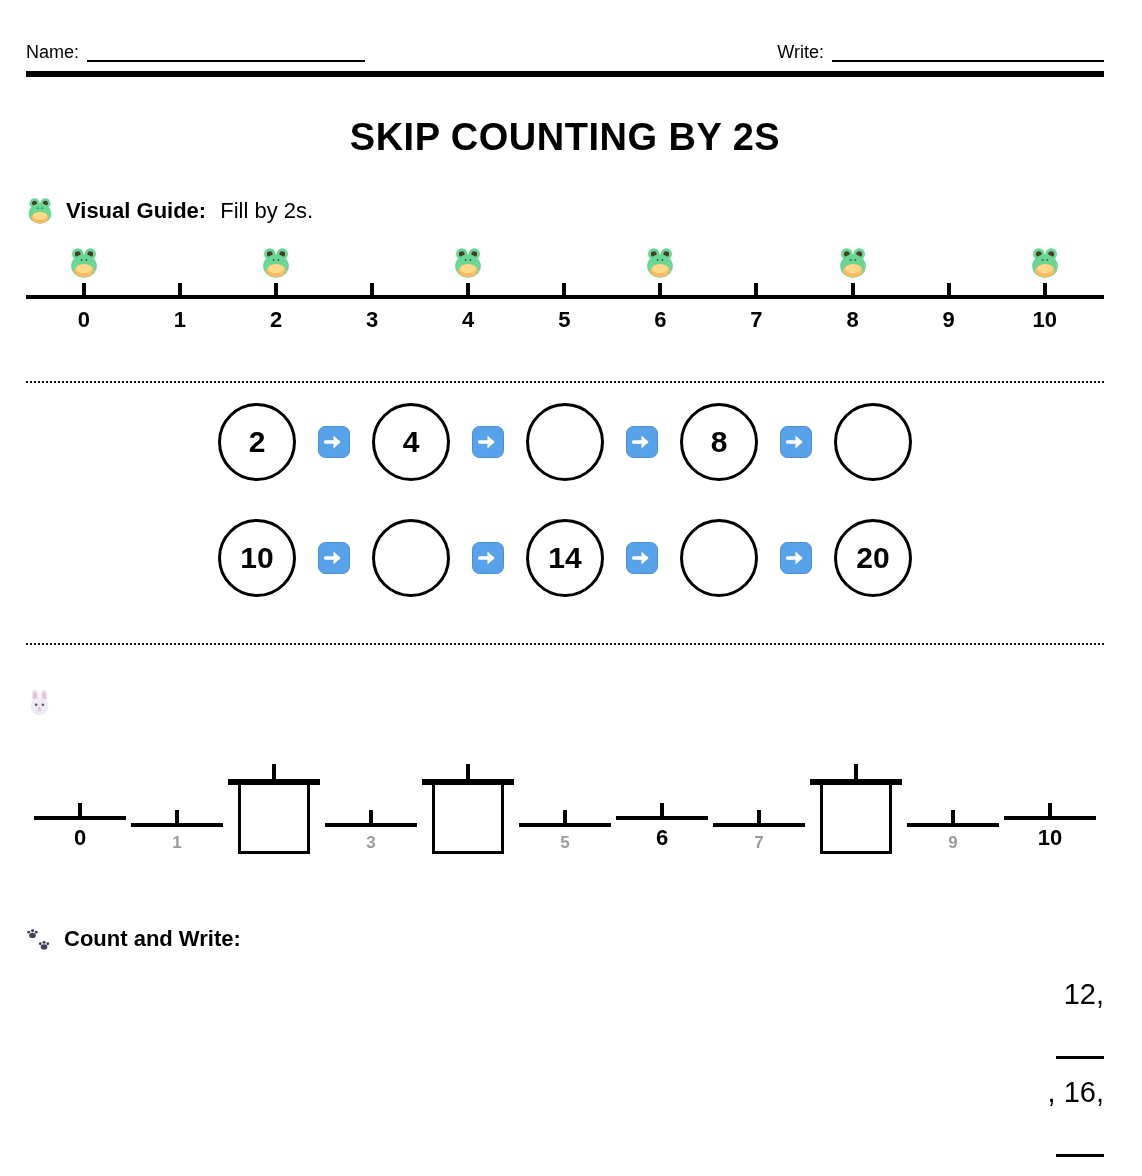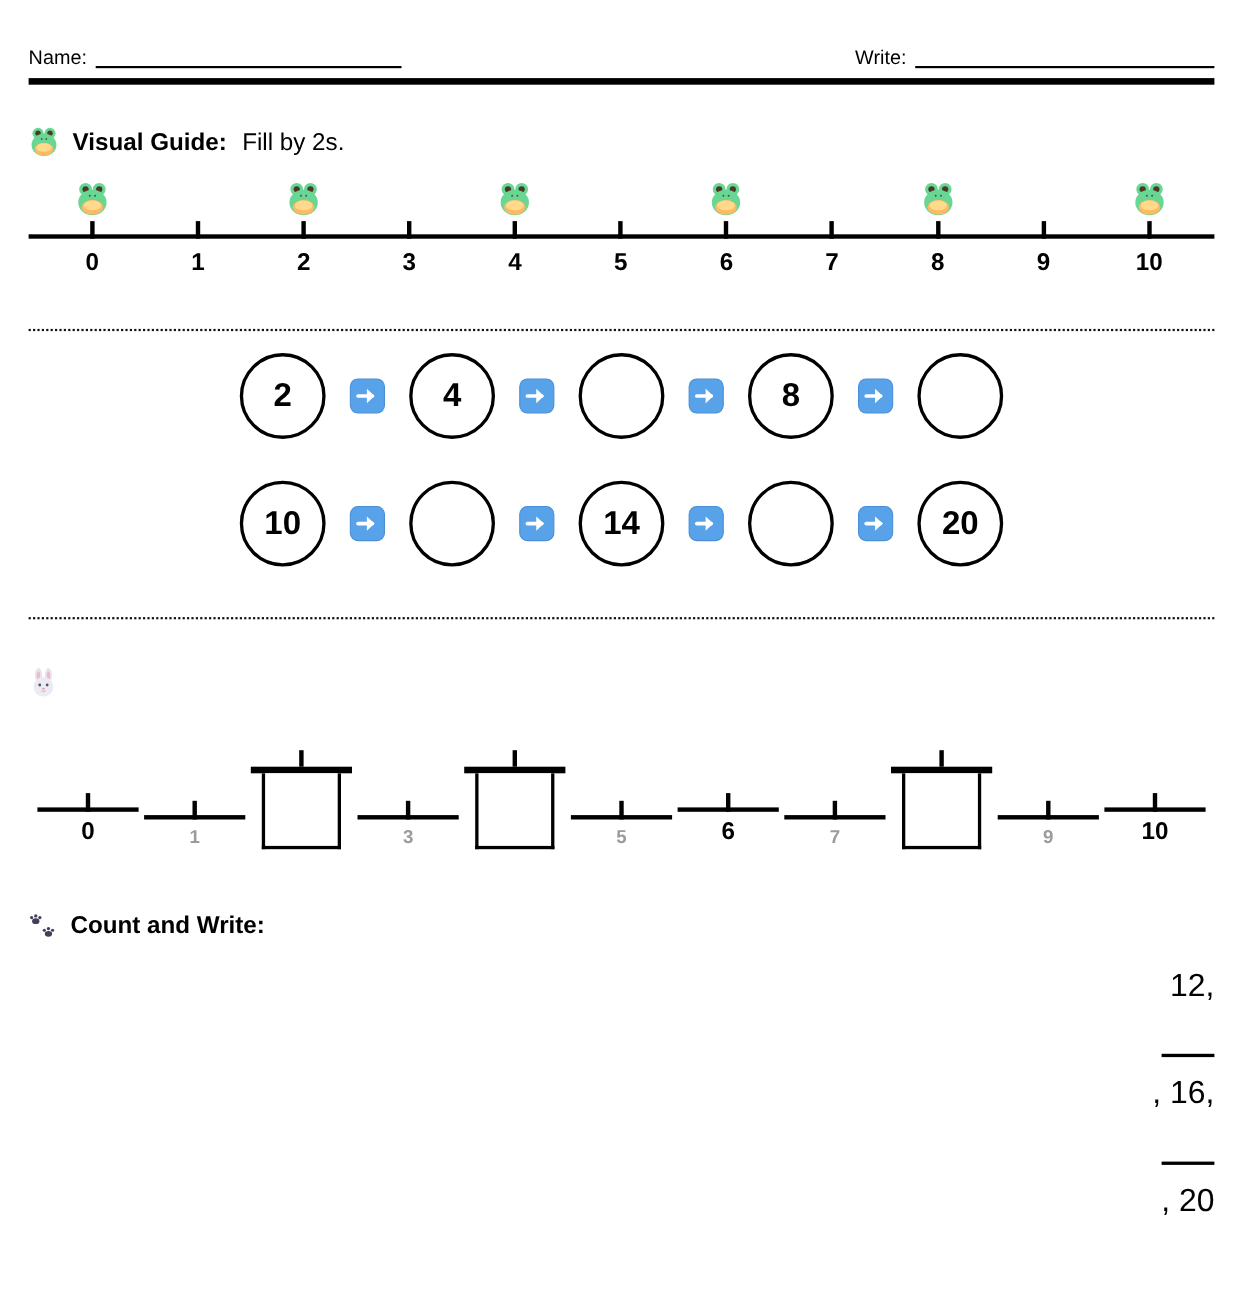--- a/index.html
+++ b/index.html
@@ -60,21 +60,21 @@
   .nl2-seg-tick { position: absolute; left: 50%; transform: translateX(-50%); bottom: 0; width: 4px; height: 17px; background: #000; }
   .nl2-label { line-height: 1; font-weight: bold; text-align: center; }
   .nl2-label.even { font-size: 22px; padding-top: 7px; height: 34px; color: #000; }
   .nl2-label.odd  { font-size: 17px; padding-top: 7px; height: 27px; color: #9b9b9b; }
   .nl2-boxcell { width: 92px; display: flex; flex-direction: column; align-items: center; }
   .nl2-boxtick { width: 4px; height: 15px; background: #000; }
   .nl2-thickline { width: 100%; height: 6px; background: #000; }
   .nl2-box { width: 72px; height: 69px; border: 3px solid #000; border-top: none; background: #fff; }
 
   
-  .head-4 { margin-top: 56px; }
+  .head-4 { margin-top: 72px; }
   .cw-seq { display: flex; justify-content: center; align-items: flex-end; gap: 15px; margin-top: 24px; flex-direction: column; }
   .cw-text { font-size: 29px; line-height: 36px; }
   .cw-blank { width: 48px; height: 32px; border-bottom: 3px solid #000; }
 </style>
 </head>
 <body>
 
 <div class="page">
 
   <div class="hdr-row">
@@ -82,20 +82,21 @@
       <span class="hdr-label">Name:</span>
       <span class="hdr-line name"></span>
     </div>
     <div class="hdr-group">
       <span class="hdr-label">Write:</span>
       <span class="hdr-line date"></span>
     </div>
   </div>
   <div class="thick-rule"></div>
 
+  <div class="title">SKIP COUNTING BY 2S</div>
 
   <div class="sec-head head-1">
     <svg width="28" height="28" viewBox="0 0 36 36" aria-hidden="true">
       <circle cx="11" cy="8" r="6.5" fill="#69d693"></circle>
       <circle cx="25" cy="8" r="6.5" fill="#69d693"></circle>
       <circle cx="11" cy="8" r="3.2" fill="#4a3b28"></circle>
       <circle cx="25" cy="8" r="3.2" fill="#4a3b28"></circle>
       <ellipse cx="18" cy="21.5" rx="14.5" ry="13" fill="#69d693"></ellipse>
       <ellipse cx="18" cy="26.5" rx="11" ry="7.5" fill="#ffb963"></ellipse>
       <ellipse cx="18" cy="24.5" rx="9" ry="5" fill="#ffd98c"></ellipse>

